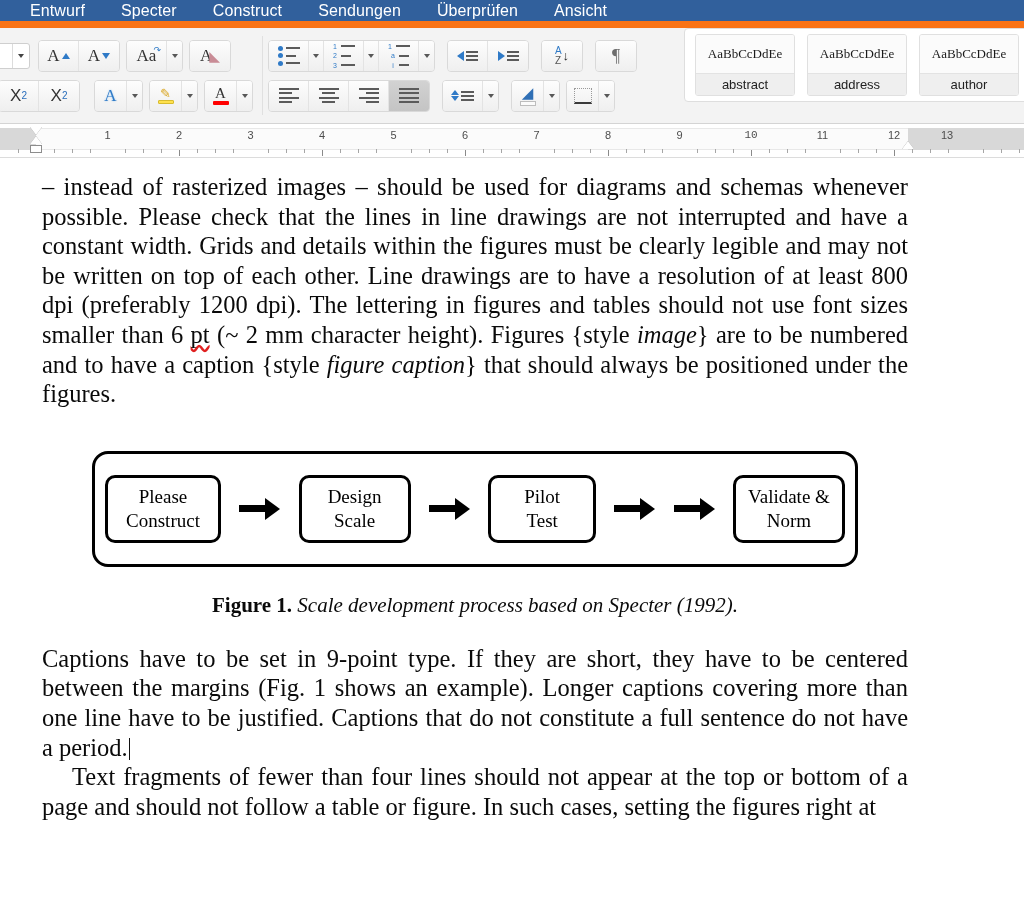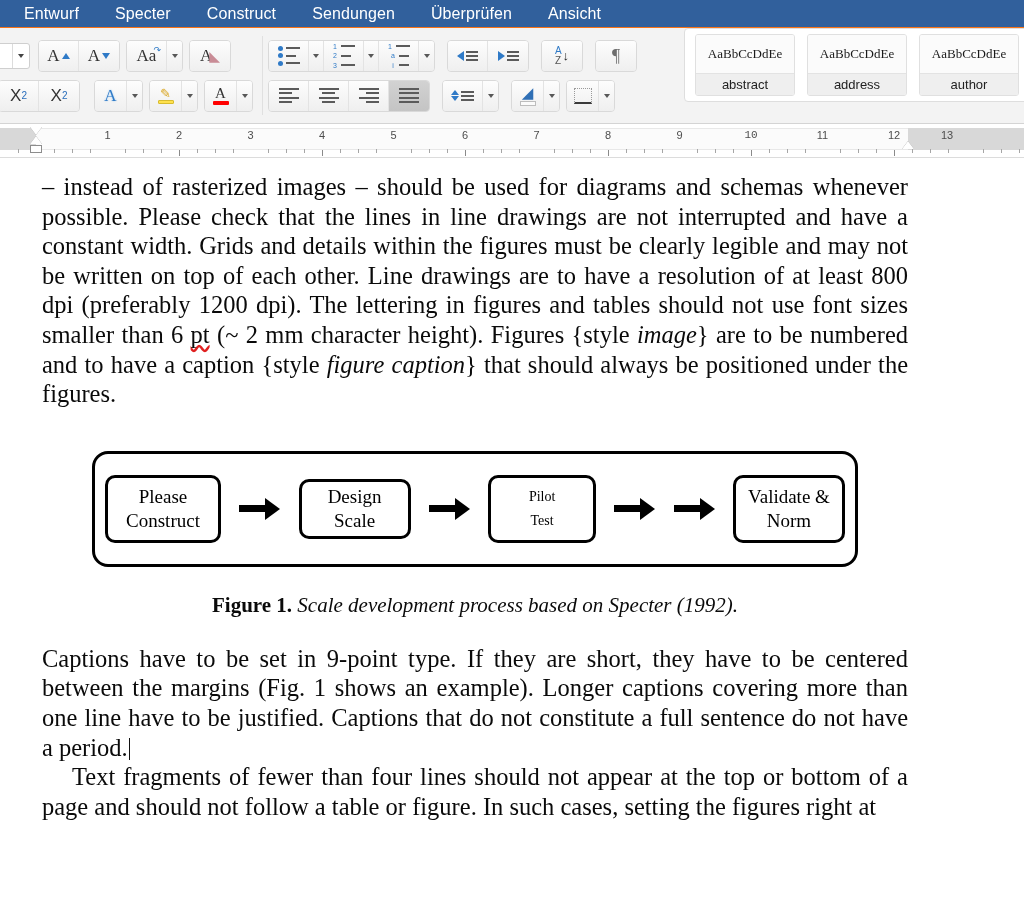--- a/index.html
+++ b/index.html
@@ -9,22 +9,22 @@
     background: #ffffff;
     font-family: "Liberation Sans", sans-serif;
   }
 
   
   .tabbar {
     height: 28px;
     background: #31609c;
     display: flex;
     align-items: center;
-    padding-left: 6px;
-    border-bottom: 1px solid #f97316;
+    padding-left: 12px;
+    border-bottom: 7px solid #f97316;
   }
   .tab {
     color: #ffffff;
     font-size: 16px;
     padding: 0 18px;
     line-height: 28px;
     white-space: nowrap;
     letter-spacing: .1px;
   }
 
@@ -335,22 +335,22 @@
     display: flex;
     flex-direction: column;
     align-items: center;
     justify-content: center;
     font-family: "Liberation Serif", serif;
     color: #000;
     text-align: center;
     flex: 0 0 auto;
   }
   .fbox.sz1 { width: 116px; height: 68px; font-size: 19px; line-height: 24px; }
-  .fbox.sz2 { width: 112px; height: 60px; font-size: 19px; line-height: 24px; }
-  .fbox.sz3 { width: 108px; height: 68px; font-size: 14px; line-height: 24px; }
+  .fbox.sz2 { width: 112px; height: 68px; font-size: 19px; line-height: 24px; }
+  .fbox.sz3 { width: 108px; height: 68px; font-size: 19px; line-height: 24px; }
   .fbox.small { width: 118px; height: 68px; font-size: 13.5px; line-height: 17px; }
   .fbox.sz5 { width: 112px; height: 68px; font-size: 19px; line-height: 24px; }
   .arrow {
     display: flex; align-items: center;
     flex: 0 0 auto;
   }
   .arrow .shaft { width: 26px; height: 7px; background: #000; }
   .arrow .head {
     width: 0; height: 0;
     border-top: 11px solid transparent;

